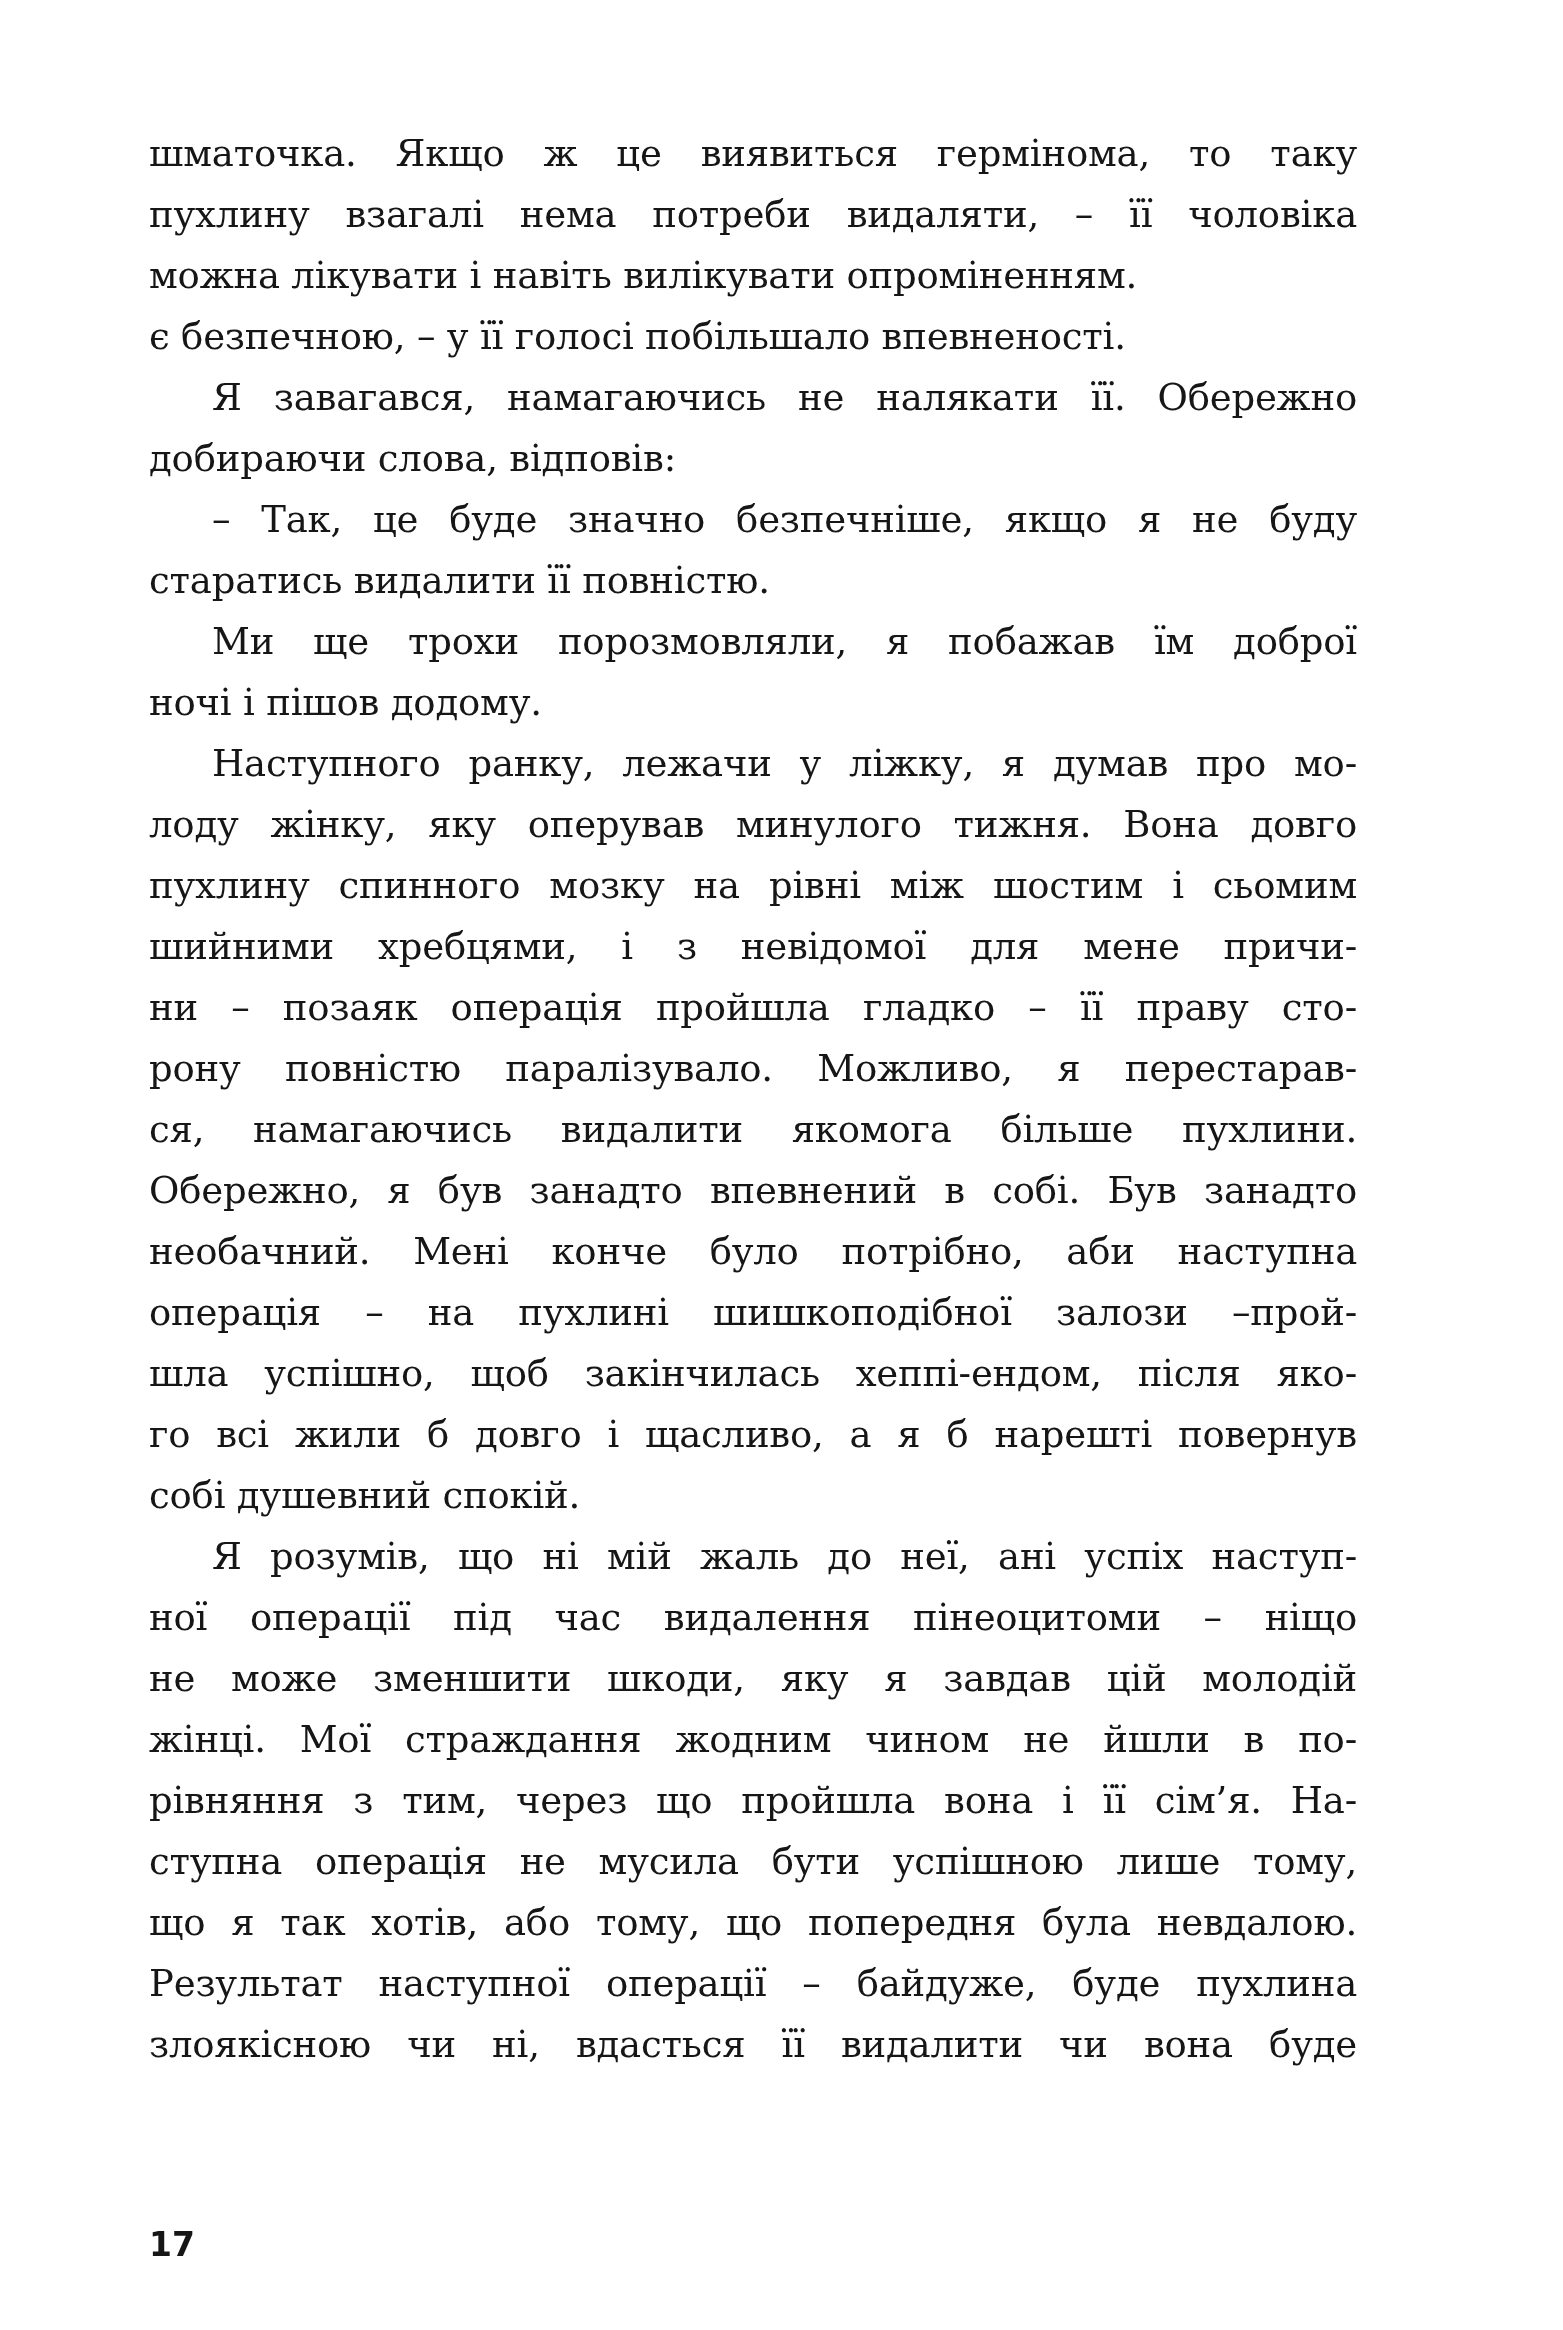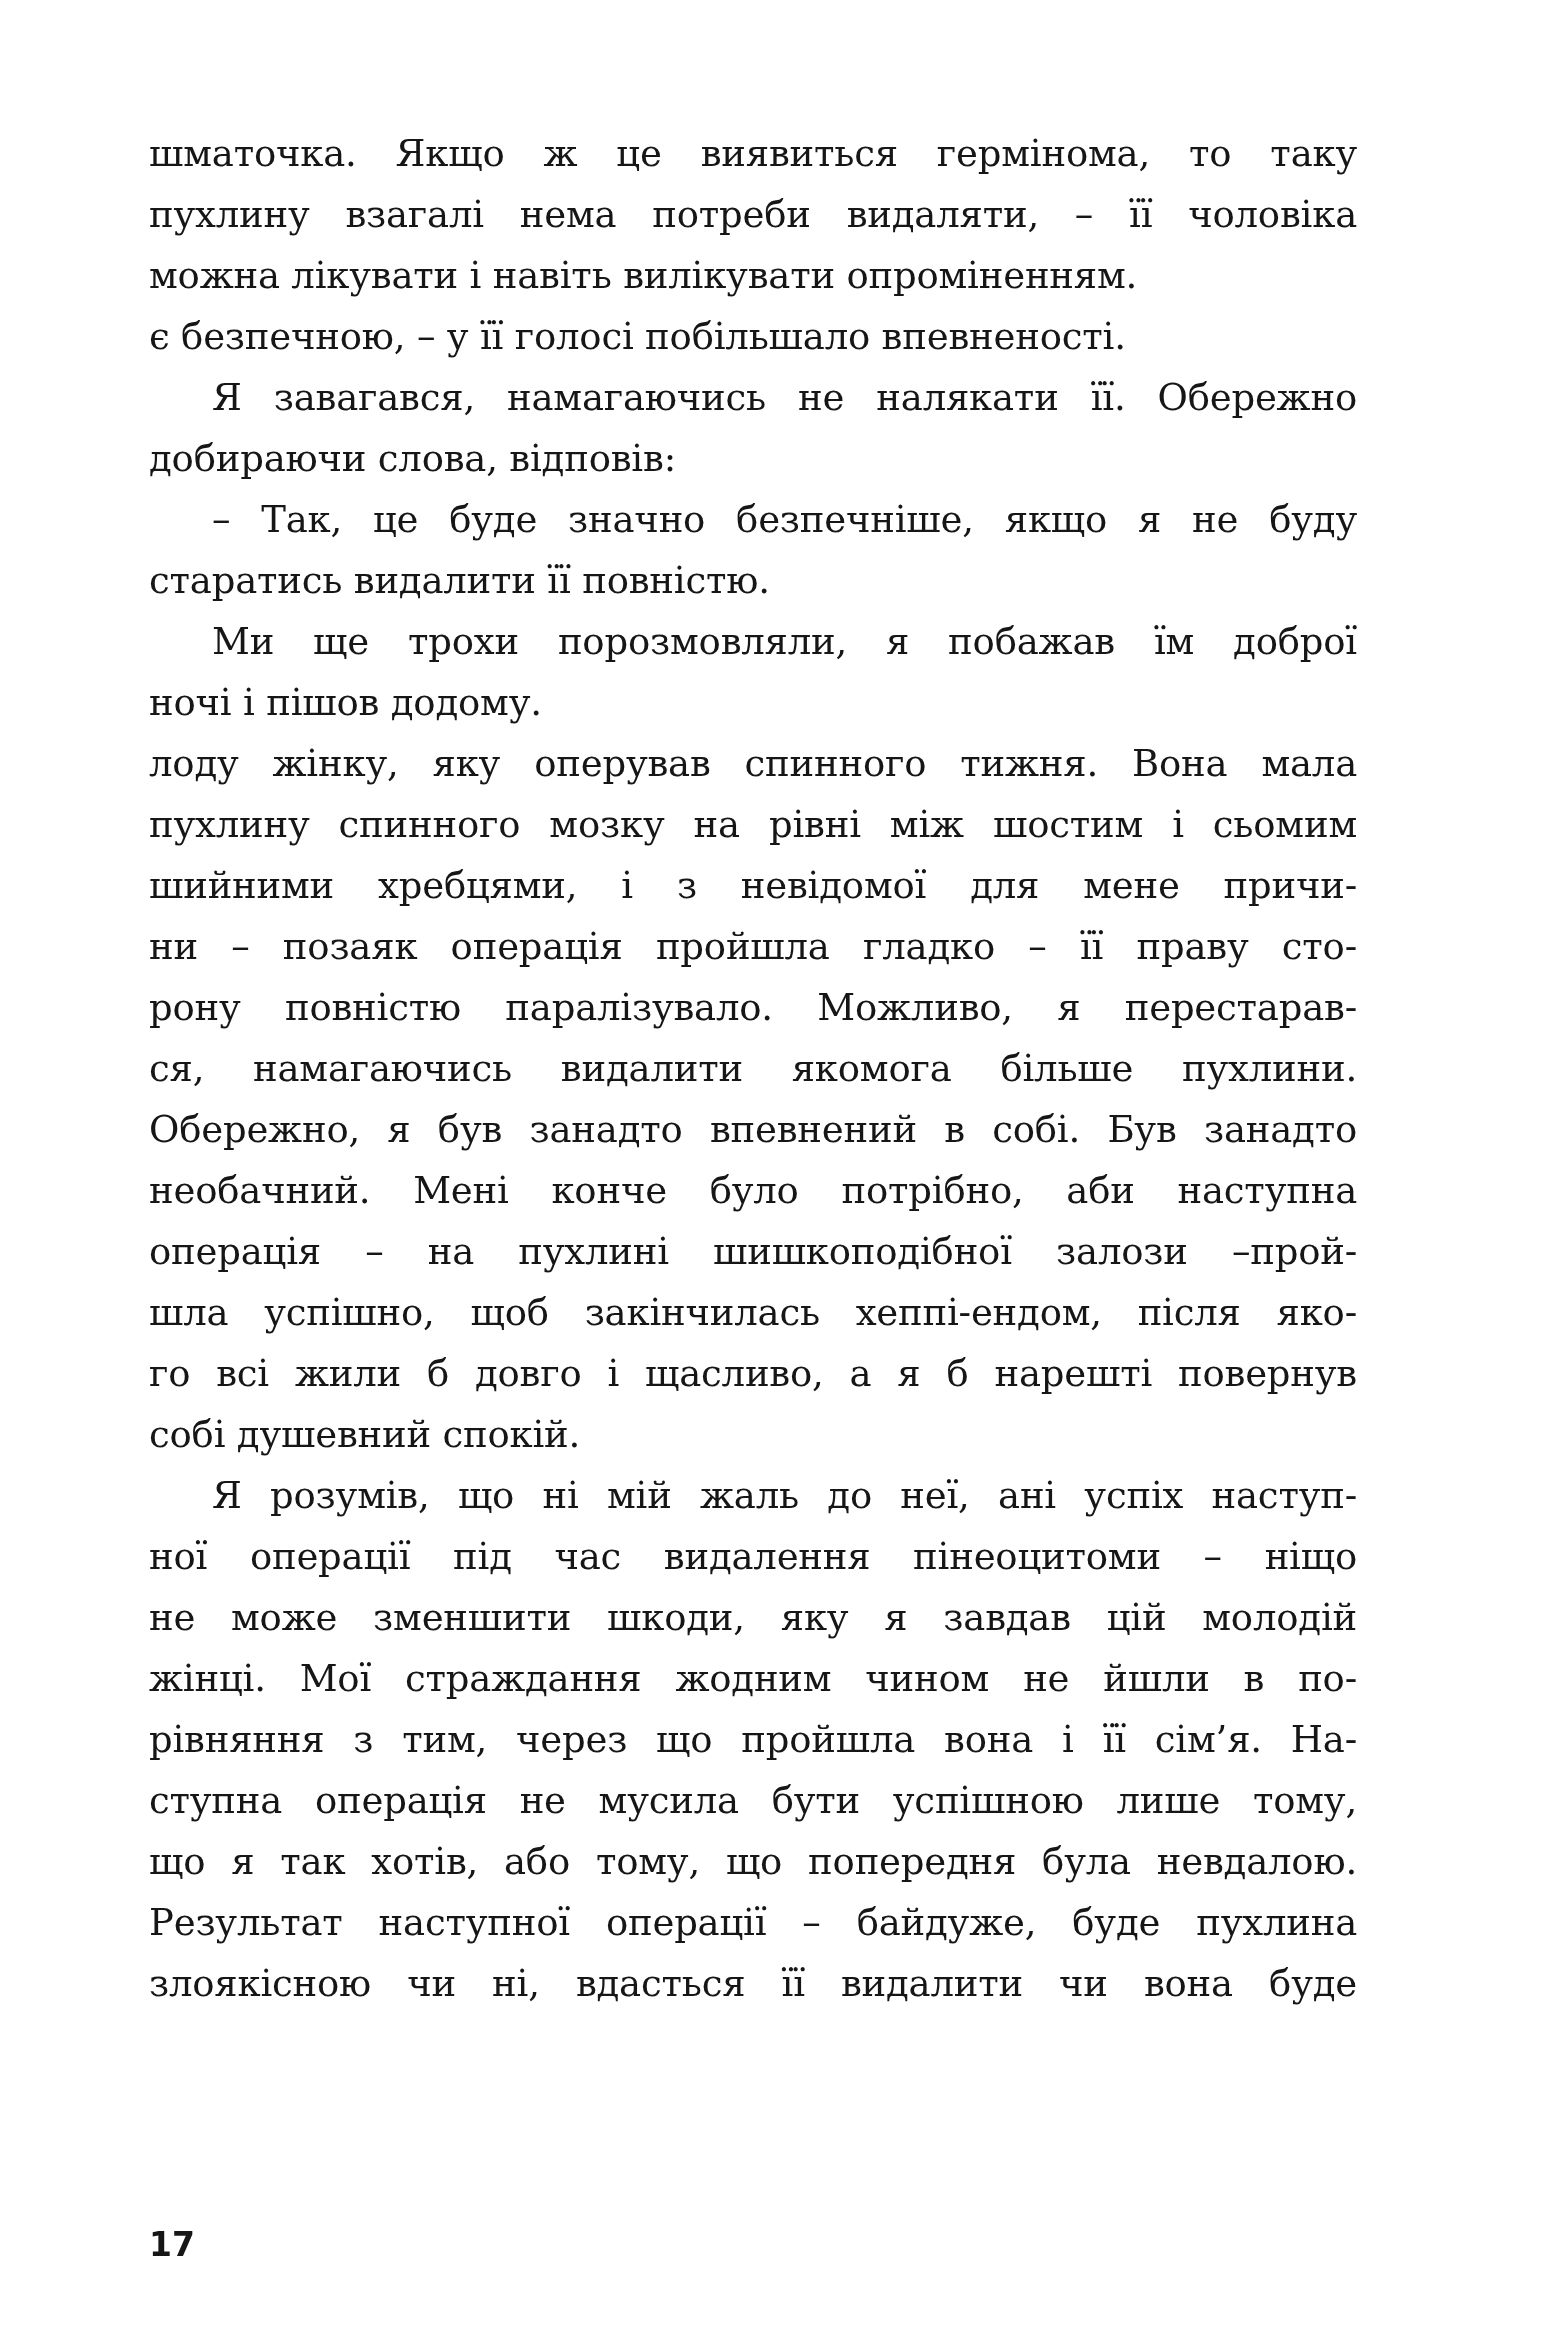--- a/index.html
+++ b/index.html
@@ -41,21 +41,22 @@
       <div class="line">шматочка. Якщо ж це виявиться гермінома, то таку</div>
       <div class="line">пухлину взагалі нема потреби видаляти, – її чоловіка</div>
       <div class="line para-end">можна лікувати і навіть вилікувати опроміненням.</div>
       <div class="line para-end">є безпечною, – у її голосі побільшало впевненості.</div>
       <div class="line indent">Я завагався, намагаючись не налякати її. Обережно</div>
       <div class="line para-end">добираючи слова, відповів:</div>
       <div class="line indent">– Так, це буде значно безпечніше, якщо я не буду</div>
       <div class="line para-end">старатись видалити її повністю.</div>
       <div class="line indent">Ми ще трохи порозмовляли, я побажав їм доброї</div>
       <div class="line para-end">ночі і пішов додому.</div>
-      <div class="line">лоду жінку, яку оперував спинного тижня. Вона мала</div>
+      <div class="line indent">Наступного ранку, лежачи у ліжку, я думав про мо-</div>
+      <div class="line">лоду жінку, яку оперував минулого тижня. Вона довго</div>
       <div class="line">пухлину спинного мозку на рівні між шостим і сьомим</div>
       <div class="line">шийними хребцями, і з невідомої для мене причи-</div>
       <div class="line">ни – позаяк операція пройшла гладко – її праву сто-</div>
       <div class="line">рону повністю паралізувало. Можливо, я перестарав-</div>
       <div class="line">ся, намагаючись видалити якомога більше пухлини.</div>
       <div class="line">Обережно, я був занадто впевнений в собі. Був занадто</div>
       <div class="line">необачний. Мені конче було потрібно, аби наступна</div>
       <div class="line">операція – на пухлині шишкоподібної залози –прой-</div>
       <div class="line">шла успішно, щоб закінчилась хеппі-ендом, після яко-</div>
       <div class="line">го всі жили б довго і щасливо, а я б нарешті повернув</div>

